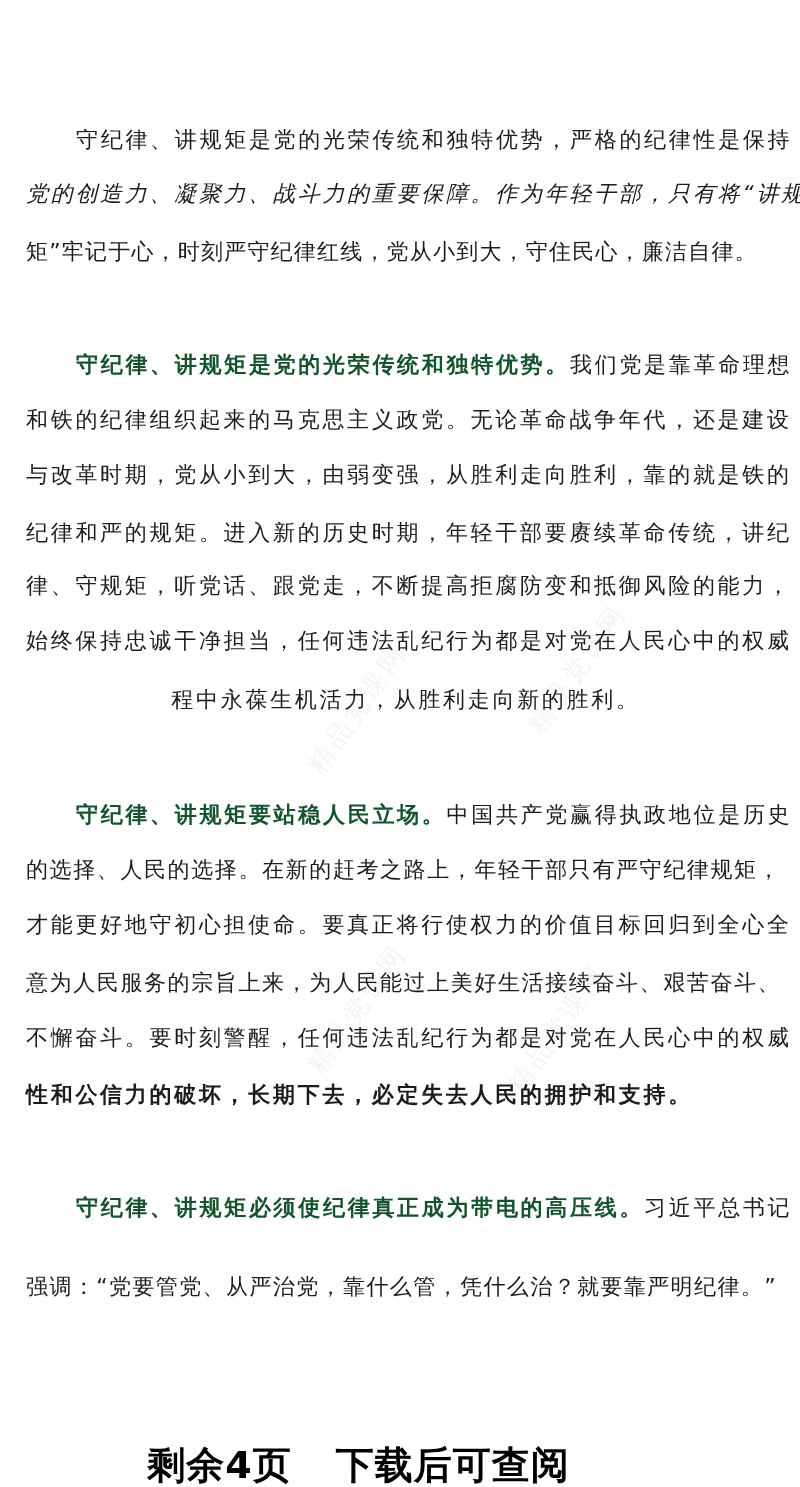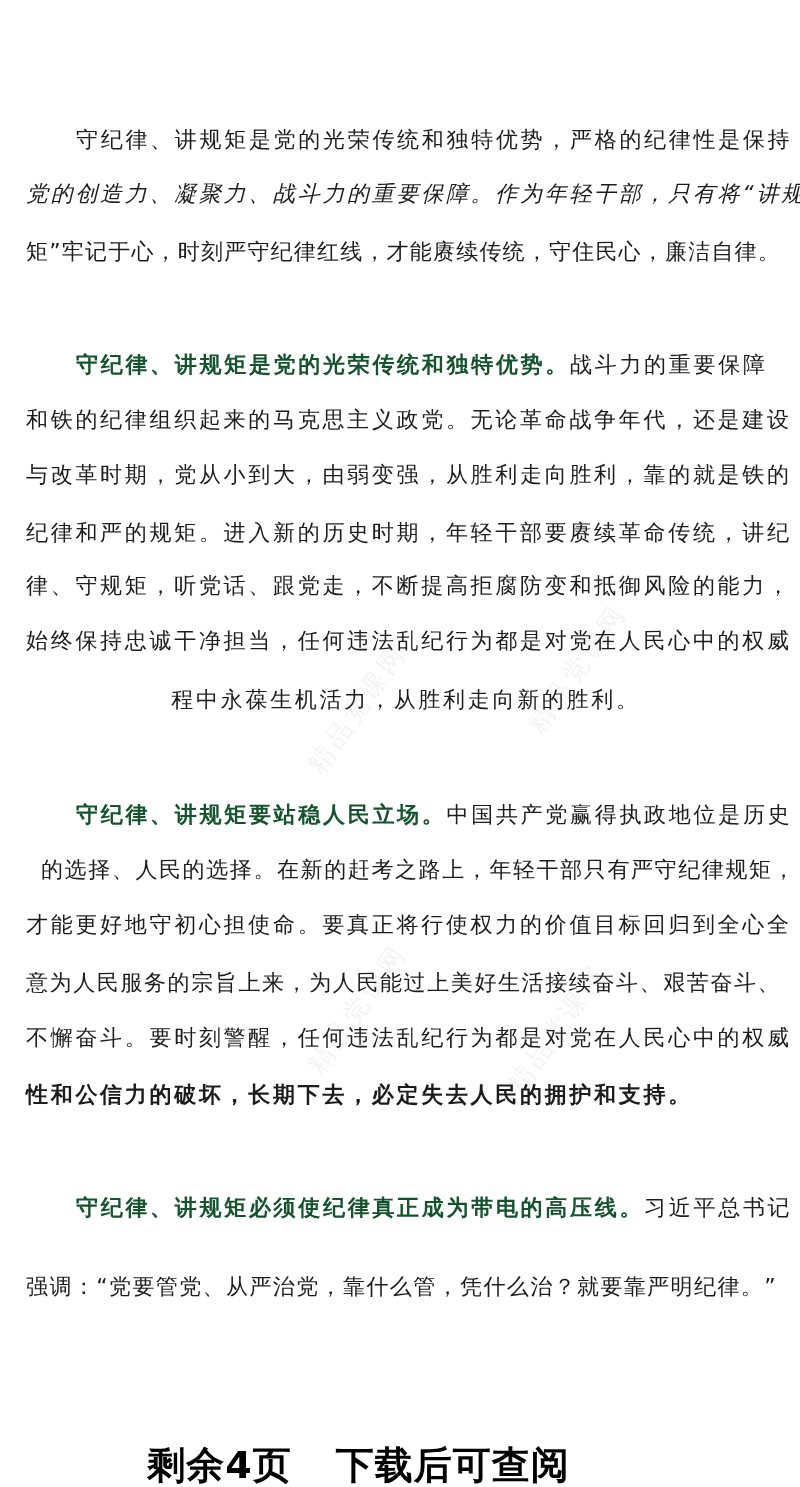--- a/index.html
+++ b/index.html
@@ -19,40 +19,40 @@
 <div class="page">
 
   <div class="watermark" style="left:300px; top:760px;">精品党课网</div>
   <div class="watermark" style="left:520px; top:720px;">精品党课网</div>
   <div class="watermark" style="left:300px; top:1060px;">精品党课网</div>
   <div class="watermark" style="left:500px; top:1080px;">精品党课网</div>
 
   <div>
     <div class="line indent" style="top:126px;">守纪律、讲规矩是党的光荣传统和独特优势，严格的纪律性是保持</div>
     <div class="line" style="top:180px;font-style:italic;">党的创造力、凝聚力、战斗力的重要保障。作为年轻干部，只有将“讲规</div>
-    <div class="line" style="top:238px; letter-spacing:1.2px;">矩”牢记于心，时刻严守纪律红线，才能赓续传统，守住民心，廉洁自律。</div>
+    <div class="line" style="top:238px; letter-spacing:1.2px;">矩”牢记于心，时刻严守纪律红线，党从小到大，守住民心，廉洁自律。</div>
   </div>
 
   <div>
     <div class="line indent" style="top:351px;">
-      <b>守纪律、讲规矩是党的光荣传统和独特优势。</b><span>战斗力的重要保障</span>
+      <b>守纪律、讲规矩是党的光荣传统和独特优势。</b><span>我们党是靠革命理想</span>
     </div>
     <div class="line" style="top:406px;">和铁的纪律组织起来的马克思主义政党。无论革命战争年代，还是建设</div>
     <div class="line" style="top:461px;">与改革时期，党从小到大，由弱变强，从胜利走向胜利，靠的就是铁的</div>
     <div class="line" style="top:519px;font-family:Liberation Serif, serif;">纪律和严的规矩。进入新的历史时期，年轻干部要赓续革命传统，讲纪</div>
     <div class="line" style="top:572px;">律、守规矩，听党话、跟党走，不断提高拒腐防变和抵御风险的能力，</div>
     <div class="line" style="top:627px;">始终保持忠诚干净担当，任何违法乱纪行为都是对党在人民心中的权威</div>
     <div class="line" style="top:686px;text-align:center;">程中永葆生机活力，从胜利走向新的胜利。</div>
   </div>
 
   <div>
     <div class="line indent" style="top:801px;">
       <b>守纪律、讲规矩要站稳人民立场。</b><span>中国共产党赢得执政地位是历史</span>
     </div>
-    <div class="line" style="top:856px; letter-spacing:1.6px;margin-left:15px;">的选择、人民的选择。在新的赶考之路上，年轻干部只有严守纪律规矩，</div>
+    <div class="line" style="top:856px; letter-spacing:1.6px;">的选择、人民的选择。在新的赶考之路上，年轻干部只有严守纪律规矩，</div>
     <div class="line" style="top:911px;">才能更好地守初心担使命。要真正将行使权力的价值目标回归到全心全</div>
     <div class="line" style="top:969px; letter-spacing:1.6px;">意为人民服务的宗旨上来，为人民能过上美好生活接续奋斗、艰苦奋斗、</div>
     <div class="line" style="top:1024px;">不懈奋斗。要时刻警醒，任何违法乱纪行为都是对党在人民心中的权威</div>
     <div class="line" style="top:1081px;font-weight:bold;">性和公信力的破坏，长期下去，必定失去人民的拥护和支持。</div>
   </div>
 
   <div>
     <div class="line indent" style="top:1194px;">
       <b>守纪律、讲规矩必须使纪律真正成为带电的高压线。</b><span>习近平总书记</span>
     </div>

